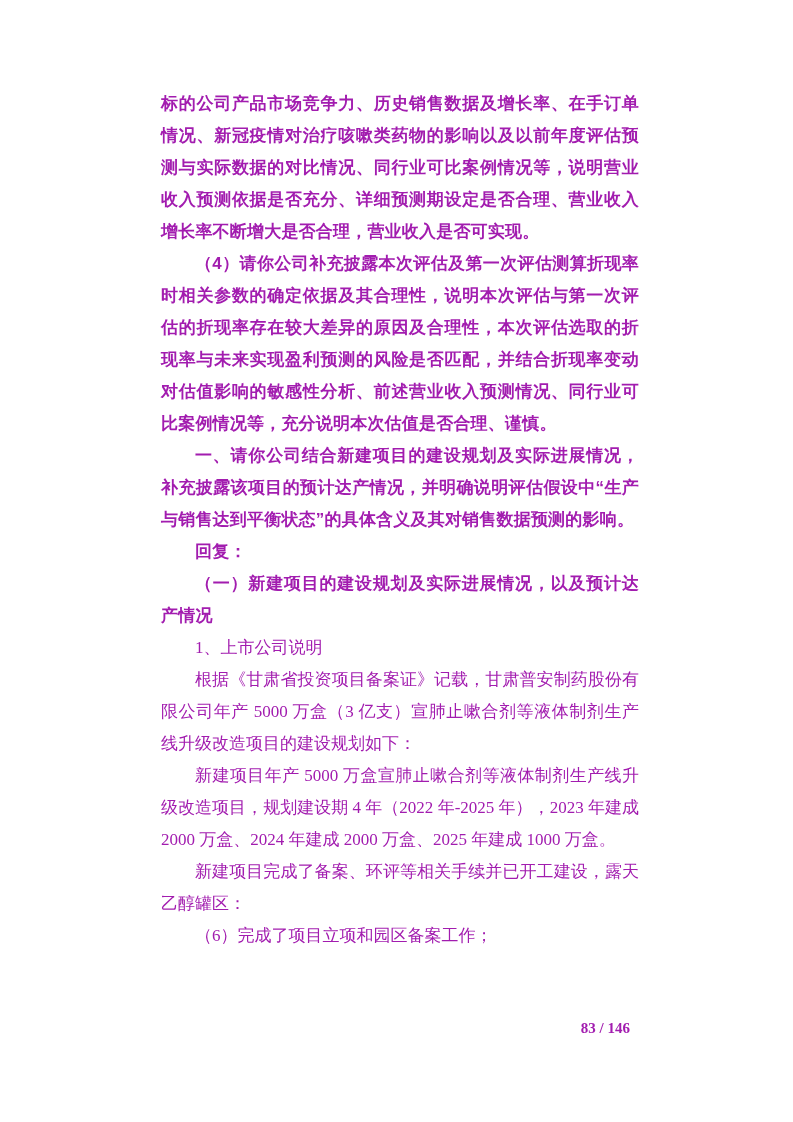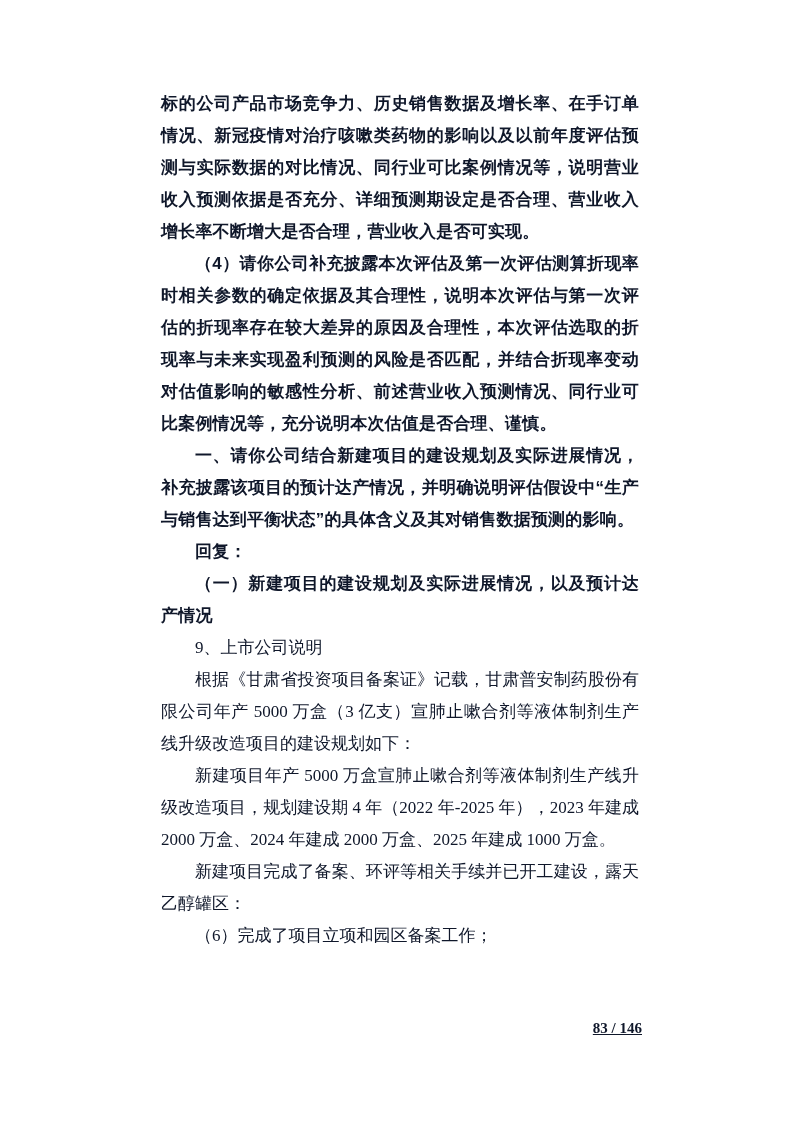--- a/index.html
+++ b/index.html
@@ -6,21 +6,21 @@
     margin: 0;
     padding: 0;
     background: #ffffff;
   }
   .page {
     position: relative;
     width: 699px;
     height: 1122px;
     margin: 0 auto;
     background: #ffffff;
-    color: #0f172a;
+    color: #a21caf;
     box-sizing: border-box;
     padding: 88px 107px 0 114px;
     overflow: hidden;
   }
   .page p {
     margin: 0;
     font-size: 17px;
     line-height: 32px;
     text-align: justify;
     text-align-last: left;
@@ -39,45 +39,44 @@
   }
   .ind { text-indent: 34px; }
   .mt-lg { margin-top: 19px; }
   .mt-md { margin-top: 13px; }
   .mt-hd { margin-top: 9px; }
   .mt-sm { margin-top: 6px; }
   .mt-xs { margin-top: 3px; }
   .footer-pagenum {
     position: absolute;
     top: 1018px;
-    right: 104px;
+    right: 116px;
     font-family: "Liberation Serif", "DejaVu Serif", serif;
     font-weight: bold;
     font-size: 15px;
     line-height: 20px;
-    text-decoration: underline;
   }
 </style>
 </head>
 <body>
 
 <div class="page">
 
   <p class="q">标的公司产品市场竞争力、历史销售数据及增长率、在手订单情况、新冠疫情对治疗咳嗽类药物的影响以及以前年度评估预测与实际数据的对比情况、同行业可比案例情况等，说明营业收入预测依据是否充分、详细预测期设定是否合理、营业收入增长率不断增大是否合理，营业收入是否可实现。</p>
 
   <p class="q ind mt-lg">（4）请你公司补充披露本次评估及第一次评估测算折现率时相关参数的确定依据及其合理性，说明本次评估与第一次评估的折现率存在较大差异的原因及合理性，本次评估选取的折现率与未来实现盈利预测的风险是否匹配，并结合折现率变动对估值影响的敏感性分析、前述营业收入预测情况、同行业可比案例情况等，充分说明本次估值是否合理、谨慎。</p>
 
 
   <p class="q ind mt-md">一、请你公司结合新建项目的建设规划及实际进展情况，补充披露该项目的预计达产情况，并明确说明评估假设中“生产与销售达到平衡状态”的具体含义及其对销售数据预测的影响。</p>
 
   <p class="q ind mt-sm">回复：</p>
 
   <p class="q ind mt-hd">（一）新建项目的建设规划及实际进展情况，以及预计达产情况</p>
 
-  <p class="s ind mt-xs">9、上市公司说明</p>
+  <p class="s ind mt-xs">1、上市公司说明</p>
 
   <p class="s ind mt-sm">根据《甘肃省投资项目备案证》记载，甘肃普安制药股份有限公司年产 5000 万盒（3 亿支）宣肺止嗽合剂等液体制剂生产线升级改造项目的建设规划如下：</p>
 
 
   <p class="s ind">新建项目年产 5000 万盒宣肺止嗽合剂等液体制剂生产线升级改造项目，规划建设期 4 年（2022 年-2025 年），2023 年建成 2000 万盒、2024 年建成 2000 万盒、2025 年建成 1000 万盒。</p>
 
   <p class="s ind">新建项目完成了备案、环评等相关手续并已开工建设，露天乙醇罐区：</p>
 
   <p class="s ind mt-sm">（6）完成了项目立项和园区备案工作；</p>
 

